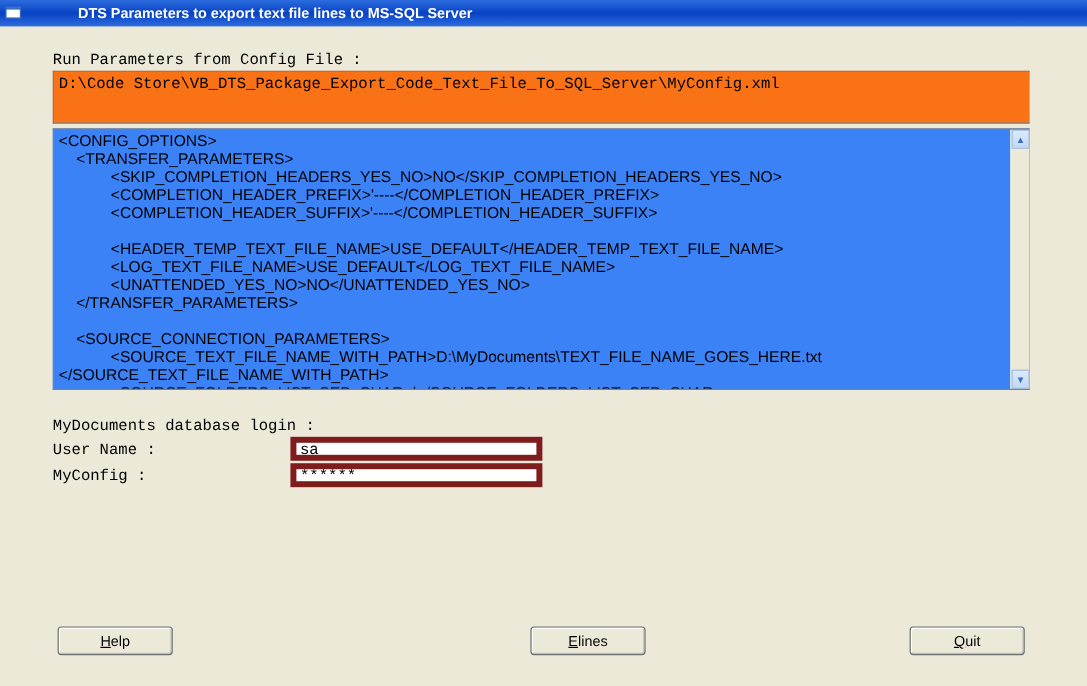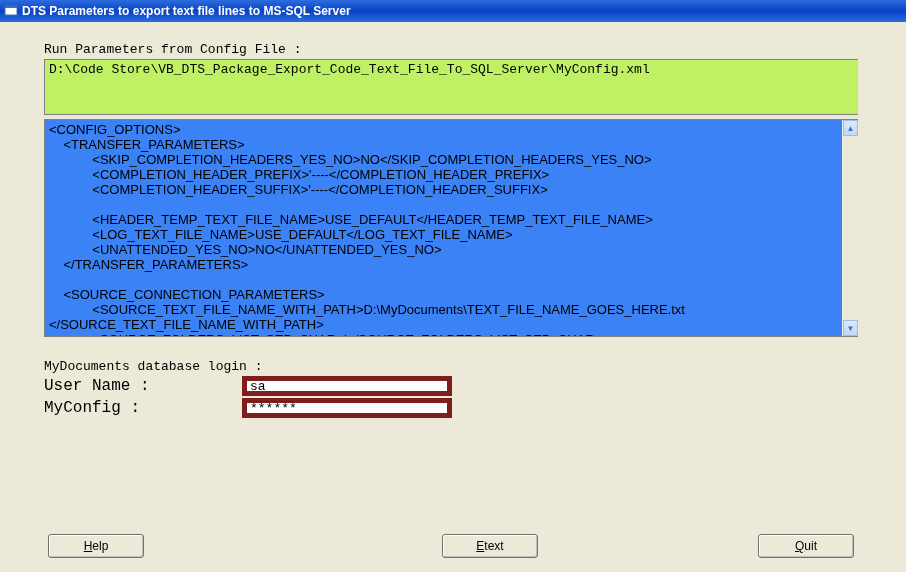--- a/index.html
+++ b/index.html
@@ -14,40 +14,41 @@
     .titlebar {
       height: 22px;
       background: linear-gradient(to bottom, #2c6cdd 0%, #0842c5 50%, #2c6cdd 100%);
       color: white;
       display: flex;
       align-items: center;
       padding-left: 4px;
       font-family: "Tahoma", sans-serif;
       font-size: 12px;
       font-weight: bold;
+      gap: 43px;
     }
     .titlebar-icon {
       width: 14px;
       height: 14px;
       margin-right: 4px;
       display: inline-block;
     }
     .titlebar-icon svg { width: 14px; height: 14px; }
     .content {
       padding: 20px 44px 12px 44px;
     }
     .label {
       font-family: "Courier New", monospace;
       font-size: 13px;
       margin-bottom: 2px;
     }
     .config-path-box {
       width: 814px;
-      height: 56px;
-      background: #bef264;
+      height: 44px;
+      background: #f97316;
       border: 1px solid #808080;
       border-right: none;
       padding: 2px 4px;
       font-family: "Courier New", monospace;
       font-size: 13px;
       color: #000;
       overflow: hidden;
       position: relative;
     }
     .config-text-box {
@@ -85,21 +86,21 @@
     .scroll-track { flex: 1; }
     .login-section { margin-top: 22px; }
     .login-row {
       display: flex;
       align-items: center;
       margin-top: 2px;
     }
     .login-label {
       width: 198px;
       font-family: "Courier New", monospace;
-      font-size: 16px;
+      font-size: 13px;
     }
     .login-input {
       width: 210px;
       height: 20px;
       border: 5px solid #7f1d1d;
       background: #fff;
       font-family: "Courier New", monospace;
       font-size: 13px;
       padding: 1px 3px;
     }
@@ -189,21 +190,21 @@
     </div>
   </div>
 
   <div class="button-row">
     <button class="btn btn-help">
         <span class="underline">H</span>
         <span>elp</span>
       </button>
     <button class="btn btn-export">
         <span class="underline">E</span>
-        <span>text</span>
+        <span>lines</span>
       </button>
     <button class="btn btn-quit">
         <span class="underline">Q</span>
         <span>uit</span>
       </button>
   </div>
 
 </div>
 
 </body></html>

